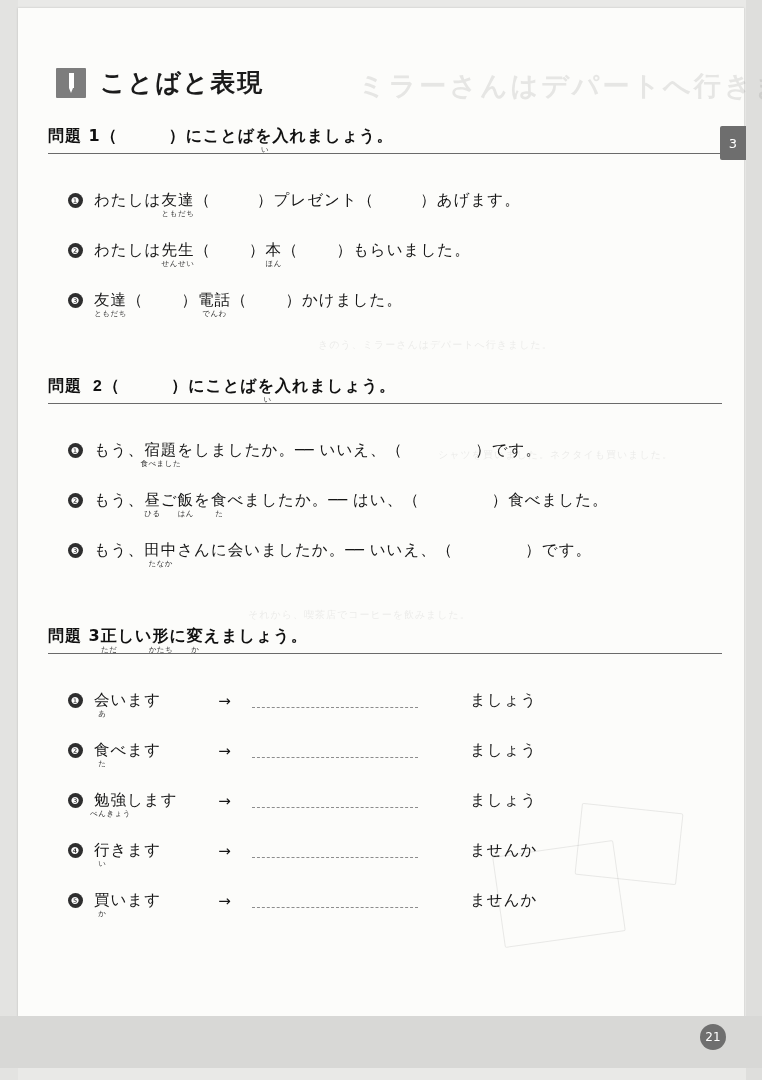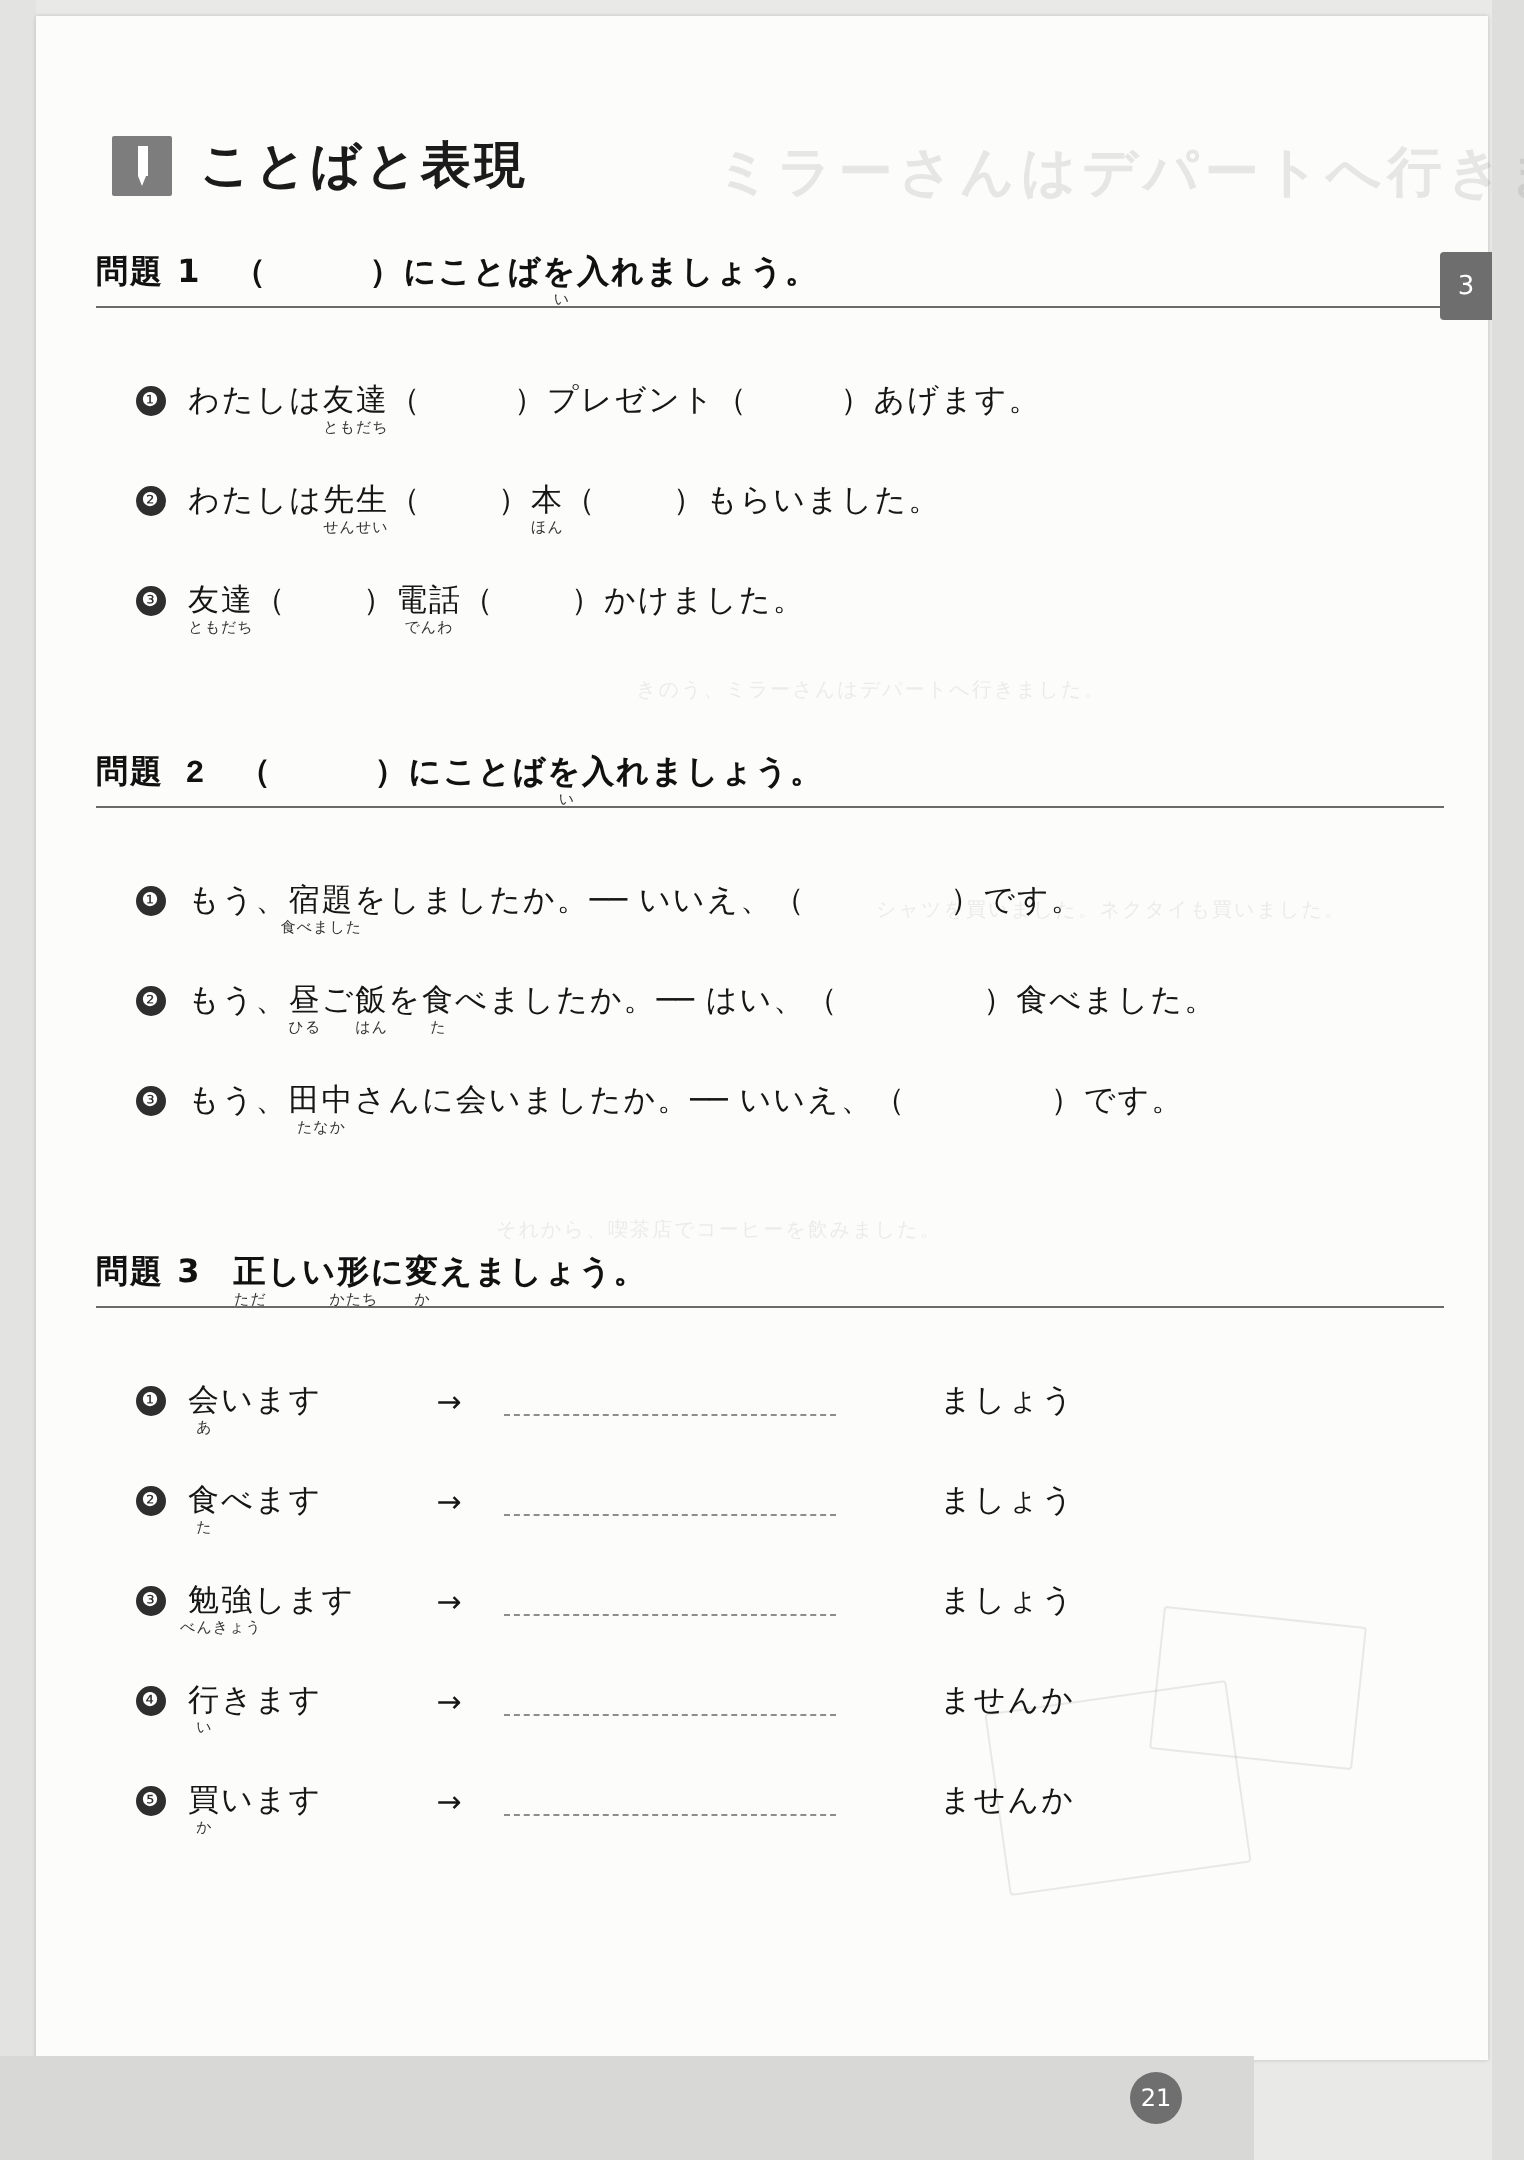--- a/index.html
+++ b/index.html
@@ -26,22 +26,22 @@
     top: 8px;
     width: 726px;
     height: 1022px;
     background: #fcfcfa;
     box-shadow: 0 0 2px rgba(0,0,0,0.18);
   }
   
   .bottom-band {
     position: absolute;
     left: 0;
-    bottom: 0;
-    width: 627px;
+    bottom: 12px;
+    width: 762px;
     height: 52px;
     background: #d8d8d6;
   }
   .right-band {
     position: absolute;
     right: 0;
     top: 0;
     width: 16px;
     height: 1080px;
     background: #dededc;
@@ -143,21 +143,20 @@
   .q-head-row {
     display: flex;
     align-items: flex-end;
     font-size: 16px;
     font-weight: bold;
     color: #111;
     letter-spacing: 1px;
     padding-bottom: 6px;
   }
   .q-label {
-    margin-right: 16px;
     white-space: nowrap;
   }
   .q-text {
     white-space: nowrap;
     position: relative;
   }
   .q-rule {
     border-bottom: 1.4px solid #6a6a6a;
     width: 674px;
   }

